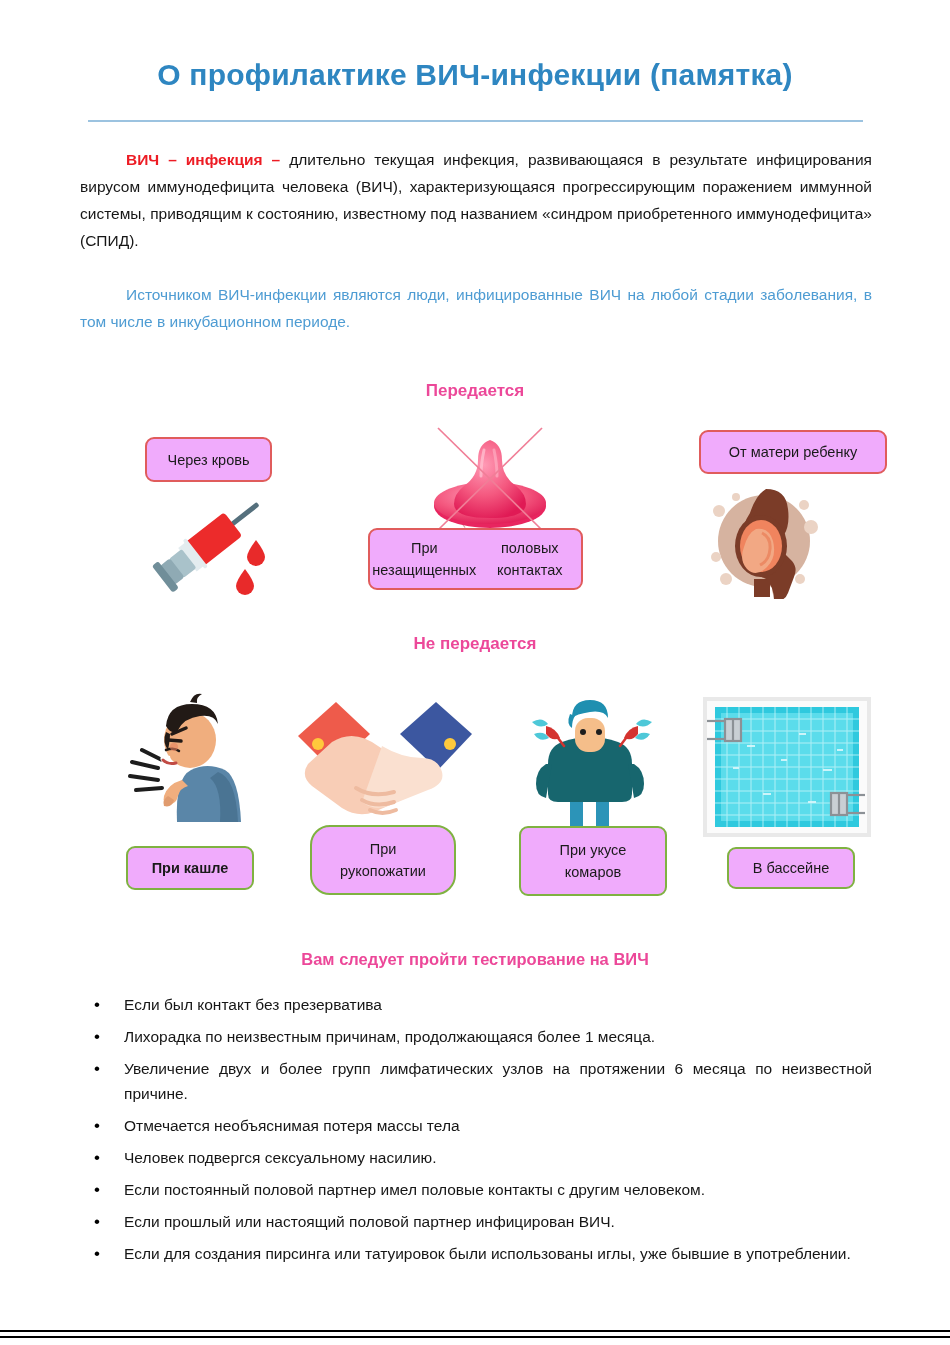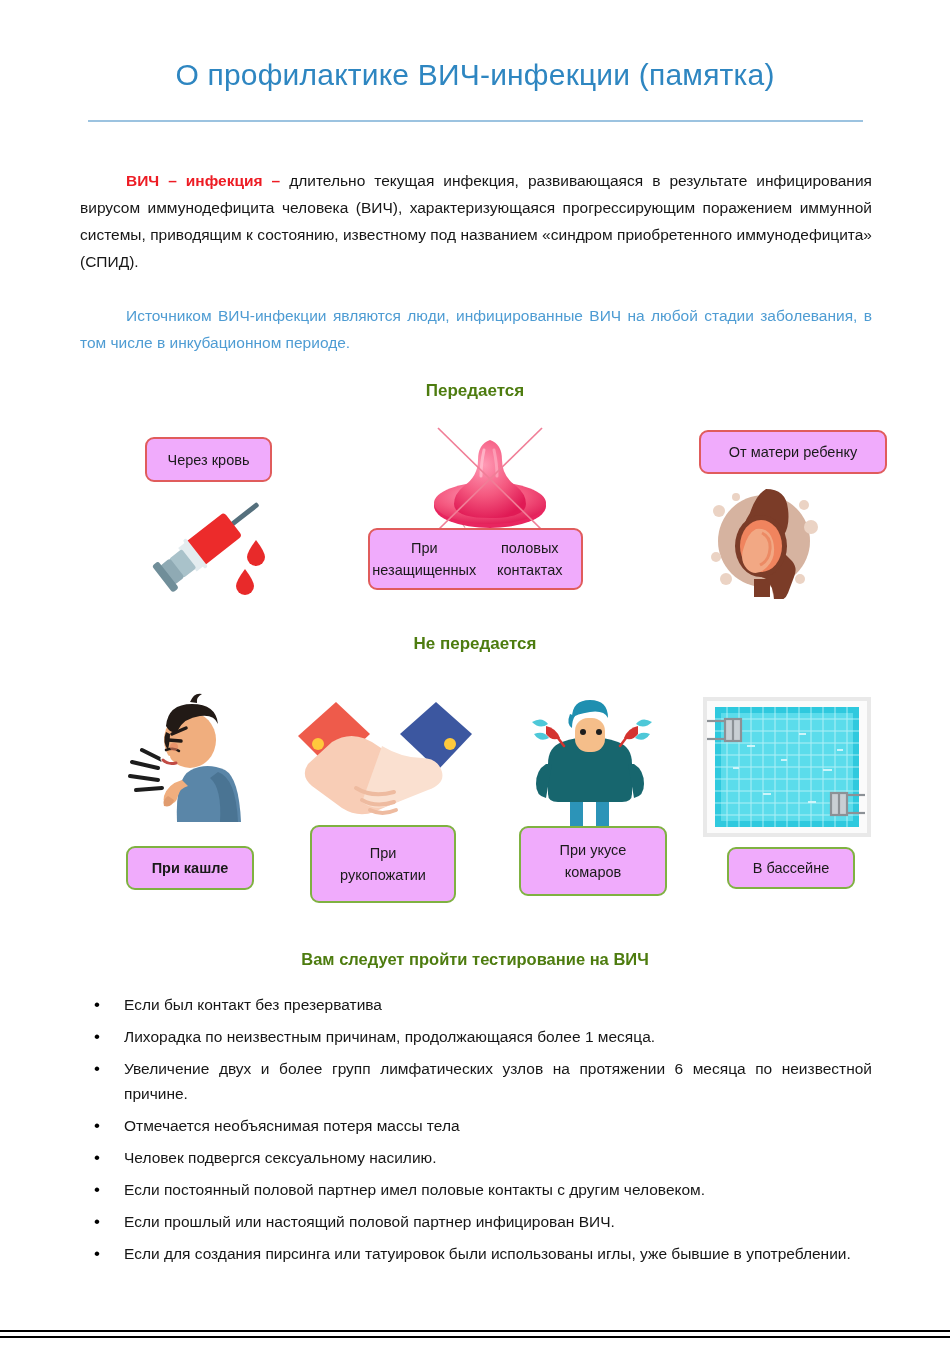--- a/index.html
+++ b/index.html
@@ -23,42 +23,41 @@
   
   .title-wrap {
     position: absolute;
     left: 0;
     top: 58px;
     width: 950px;
     text-align: center;
   }
   .doc-title {
     font-size: 30px;
-    font-weight: normal;
+    font-weight: bold;
     color: #2E86C1;
     letter-spacing: 0.2px;
     white-space: nowrap;
   }
   .title-rule {
     position: absolute;
     left: 88px;
     top: 120px;
     width: 775px;
     height: 2px;
     background: #9CC3E0;
   }
 
   
   .para {
     position: absolute;
     font-size: 15.5px;
     line-height: 27px;
     text-align: justify;
     text-indent: 46px;
-    margin-top: 21px;
   }
   .para-1 {
     left: 80px;
     top: 146px;
     width: 792px;
     color: #161616;
   }
   .para-1 .hl {
     color: #ED1C24;
     font-weight: bold;
@@ -68,21 +67,21 @@
     top: 281px;
     width: 792px;
     color: #4E9CD3;
   }
 
   
   .sect-head {
     position: absolute;
     font-size: 17px;
     font-weight: bold;
-    color: #4d7c0f;
+    color: #ec4899;
     text-align: center;
     width: 950px;
     left: 0;
   }
   .sect-transmitted { top: 381px; }
   .sect-not-transmitted { top: 634px; }
   .sect-testing {
     top: 950px;
     font-size: 16.5px;
   }
@@ -274,21 +273,21 @@
     <svg width="178" height="120" viewBox="0 0 178 120">
       <path d="M2 36 L40 2 L74 34 L36 70 Z" fill="#EE5B4B"></path>
       <circle cx="22" cy="44" r="6" fill="#FFC93C"></circle>
       <path d="M176 34 L140 2 L104 34 L142 70 Z" fill="#3C57A0"></path>
       <circle cx="154" cy="44" r="6" fill="#FFC93C"></circle>
       <path d="M36 42 q22 -14 46 4 q16 12 34 14 q16 2 20 14 q4 12 -12 18 l-46 20 q-16 6 -32 -4 l-30 -22 q-12 -10 -4 -22 z" fill="#F8CDB6"></path>
       <path d="M86 46 q20 12 40 12 q16 0 20 14 q3 12 -14 18 l-40 16 q-14 5 -26 -4 z" fill="#FAE0D0"></path>
       <path d="M60 88 q16 10 38 4 M66 100 q14 8 32 2 M74 110 q12 6 26 0" stroke="#EEBBA0" stroke-width="4" fill="none" stroke-linecap="round"></path>
     </svg>
   </div>
-  <div class="cbox green" style="left:310px; top:825px; width:146px; height:78px; flex-direction:column;">
+  <div class="cbox green" style="left:310px; top:825px; width:146px; height:70px; flex-direction:column;border-radius:20px;">
     <span>При</span>
     <span>рукопожатии</span>
   </div>
 
   <div class="illus" style="left:512px; top:690px; width:160px; height:140px;">
     <svg width="160" height="140" viewBox="0 0 160 140">
       <rect x="58" y="108" width="13" height="32" fill="#2C94B8"></rect>
       <rect x="84" y="108" width="13" height="32" fill="#2C94B8"></rect>
       <path d="M50 52 q28 -10 56 0 q14 5 14 22 l0 30 q0 8 -10 8 l-64 0 q-10 0 -10 -8 l0 -30 q0 -17 14 -22 z" fill="#17666E"></path>
       <path d="M34 74 q-10 6 -10 20 q0 12 10 14 l6 -34 z" fill="#17666E"></path>

